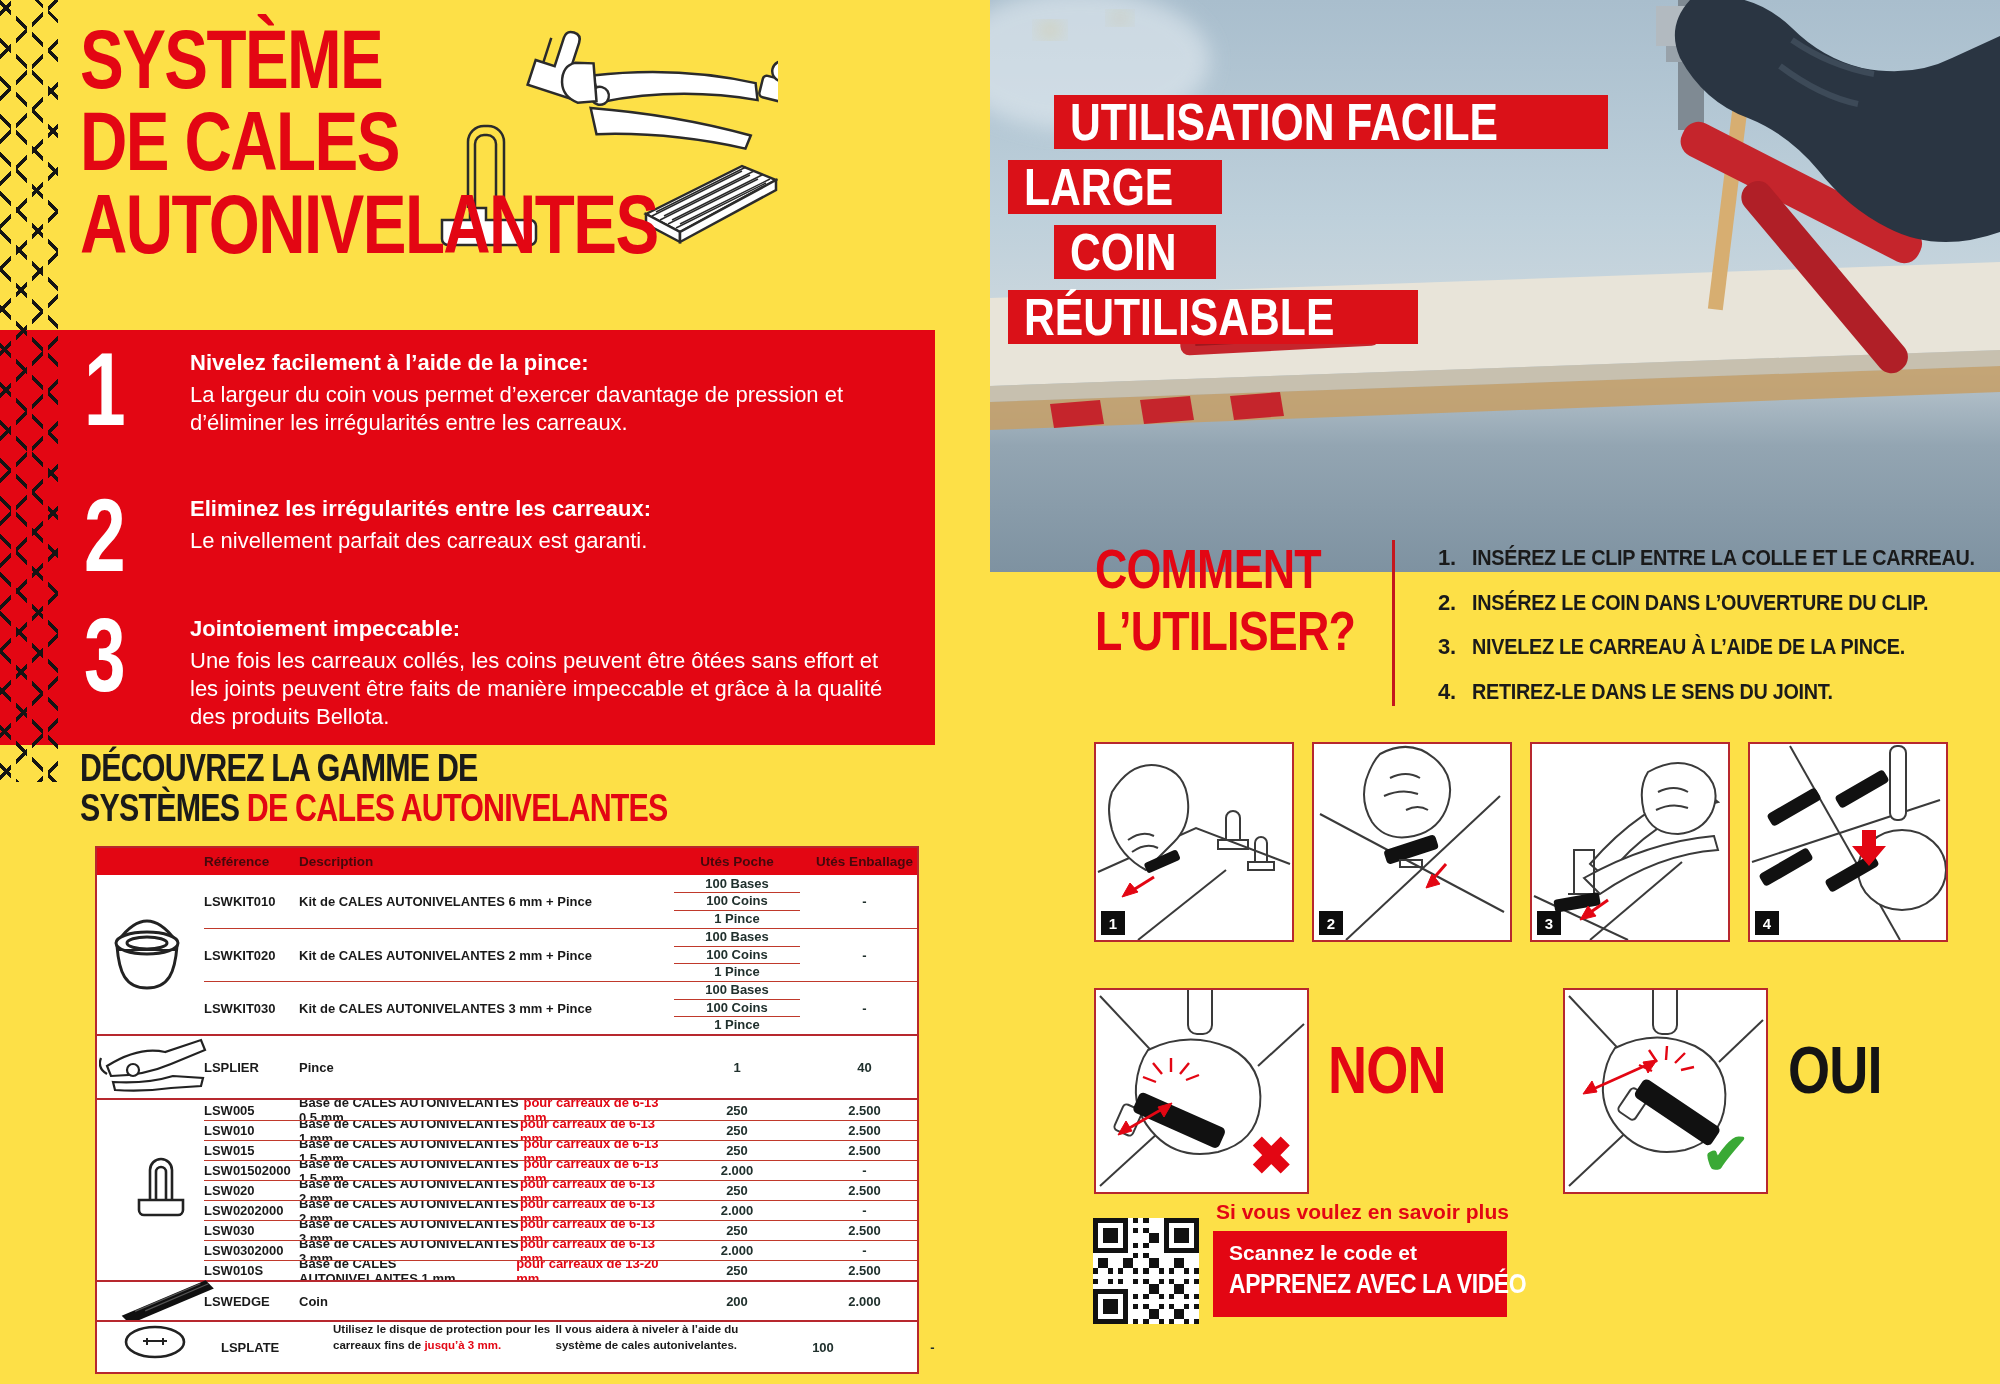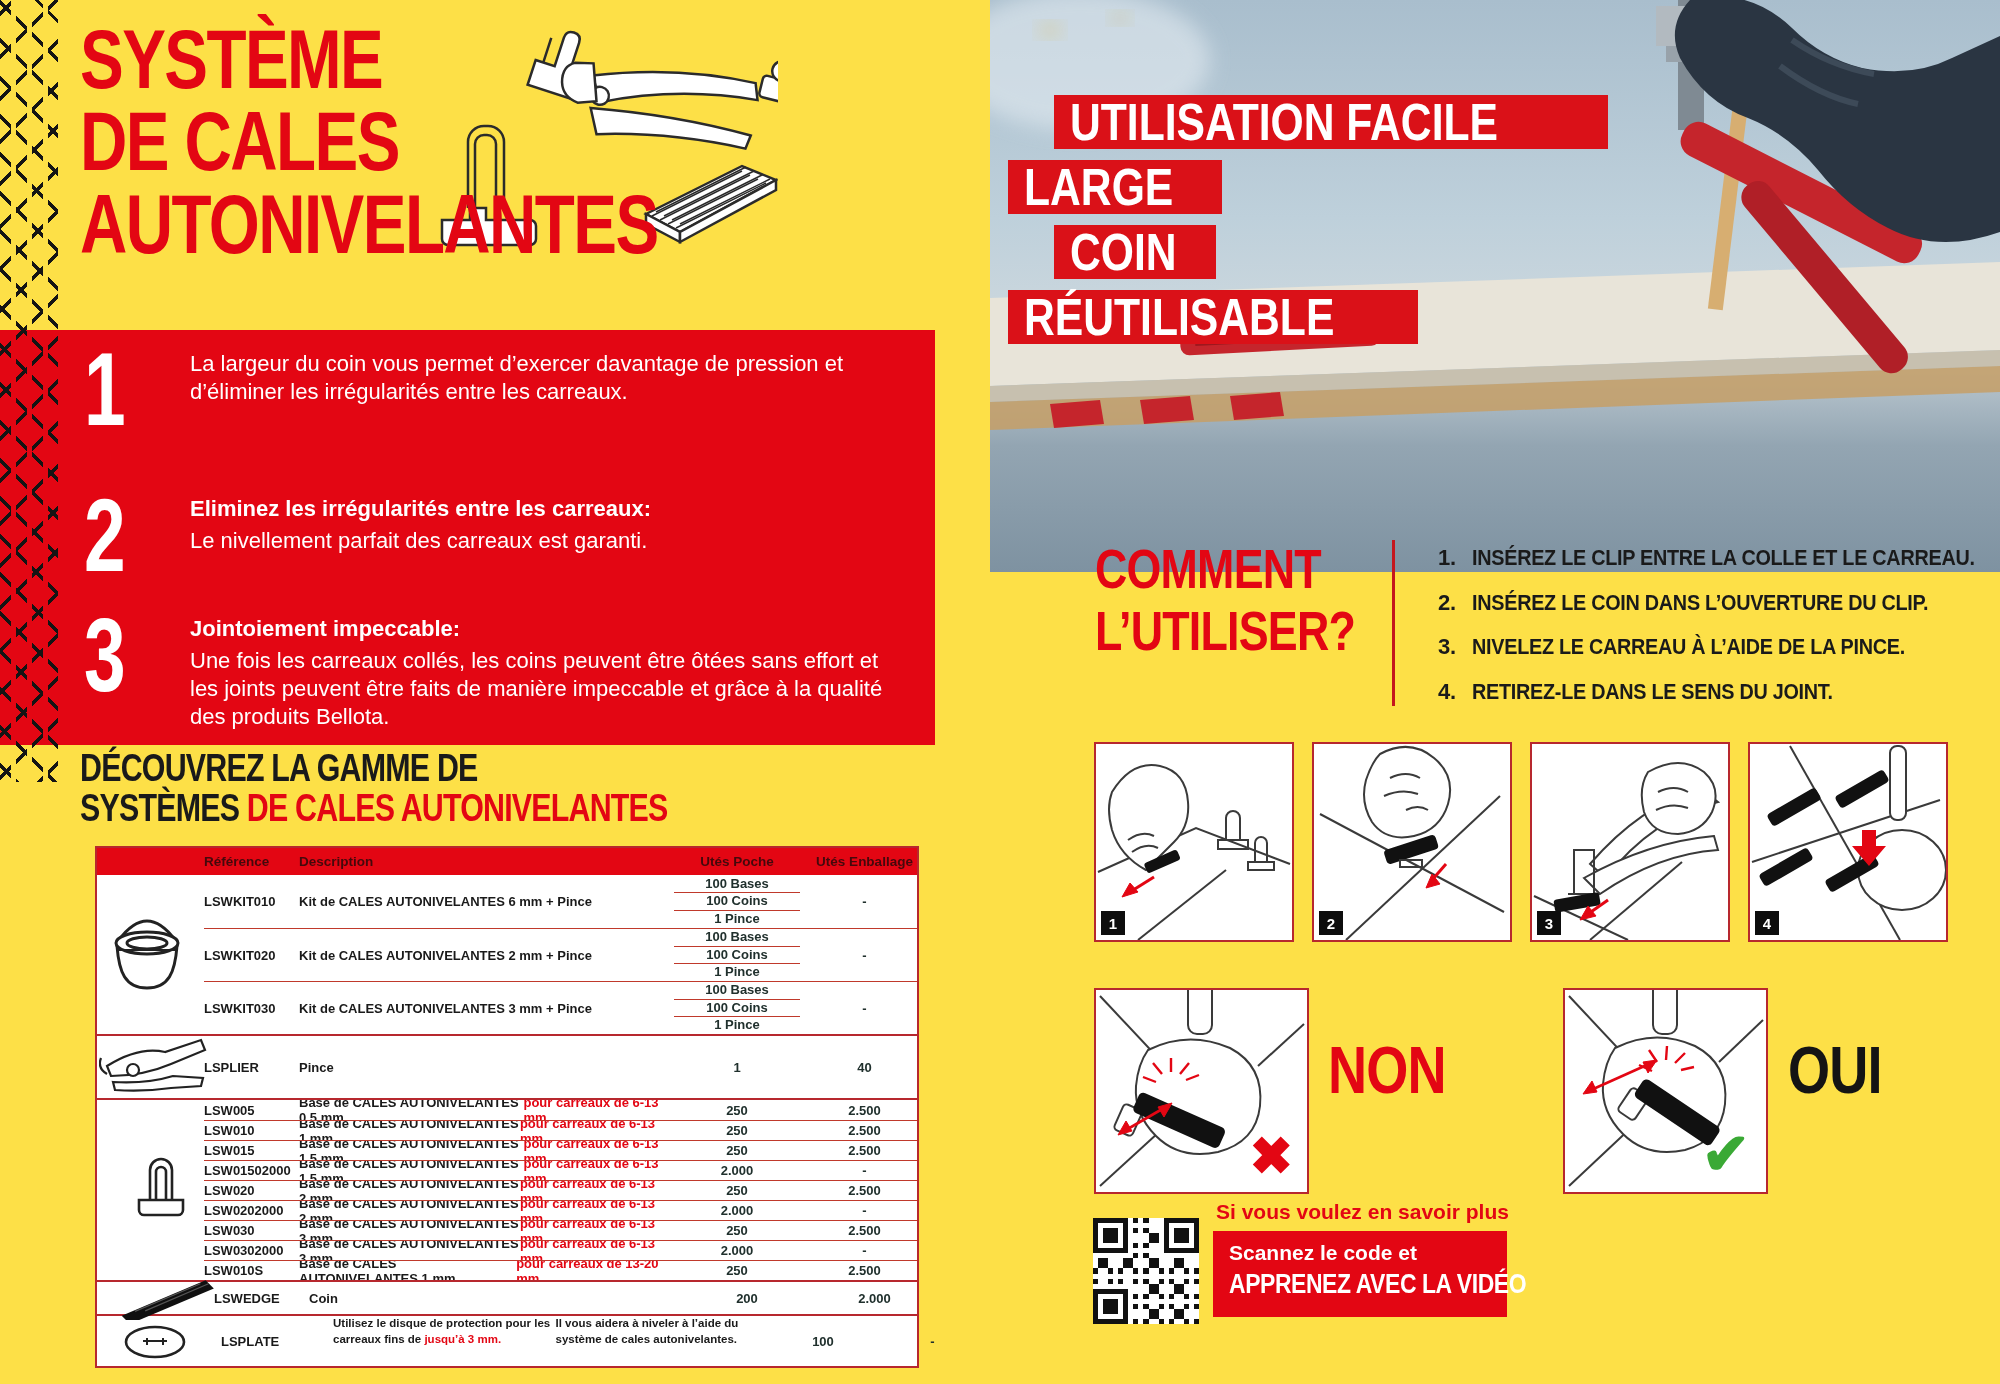--- a/index.html
+++ b/index.html
@@ -126,20 +126,21 @@
           <path d="M6 64 L96 19 M14 68 L104 23 M22 72 L112 27 M30 76 L120 31" fill="none"></path>
         </g>
       </g>
     </g>
   </svg>
 
   <div class="intro" id="intro">
       <div class="intro-item" style="top: 14px;">
         <div class="intro-num">1</div>
         <div class="intro-txt">
+          <div class="intro-title">Nivelez facilement à l’aide de la pince:</div>
           <div class="intro-body">La largeur du coin vous permet d’exercer davantage de pression et d’éliminer les irrégularités entre les carreaux.</div>
         </div>
       </div>
       <div class="intro-item" style="top: 160px;">
         <div class="intro-num">2</div>
         <div class="intro-txt">
           <div class="intro-title">Eliminez les irrégularités entre les carreaux:</div>
           <div class="intro-body">Le nivellement parfait des carreaux est garanti.</div>
         </div>
       </div>
@@ -291,21 +292,21 @@
         <div class="tc "></div>
         <div class="tc ref vc">LSW010S</div>
         <div class="tc desc vc">
           <span>Base de CALES AUTONIVELANTES 1 mm </span>
           <span class="redtxt">pour carreaux de 13-20 mm.</span>
         </div>
         <div class="tc num ctr">250</div>
         <div class="tc num ctr">2.500</div>
       </div>
       <div class="gsep"></div>
-      <div class="trow " style="height: 32px; padding-left: 10px;">
+      <div class="trow " style="height: 38px;">
         <div class="tc "></div>
         <div class="tc ref vc">LSWEDGE</div>
         <div class="tc desc vc">Coin</div>
         <div class="tc num ctr">200</div>
         <div class="tc num ctr">2.000</div>
       </div>
       <div class="gsep"></div>
       <div class="trow plate" style="height: 50px;">
         <div class="tc "></div>
         <div class="tc ref vc">LSPLATE</div>

